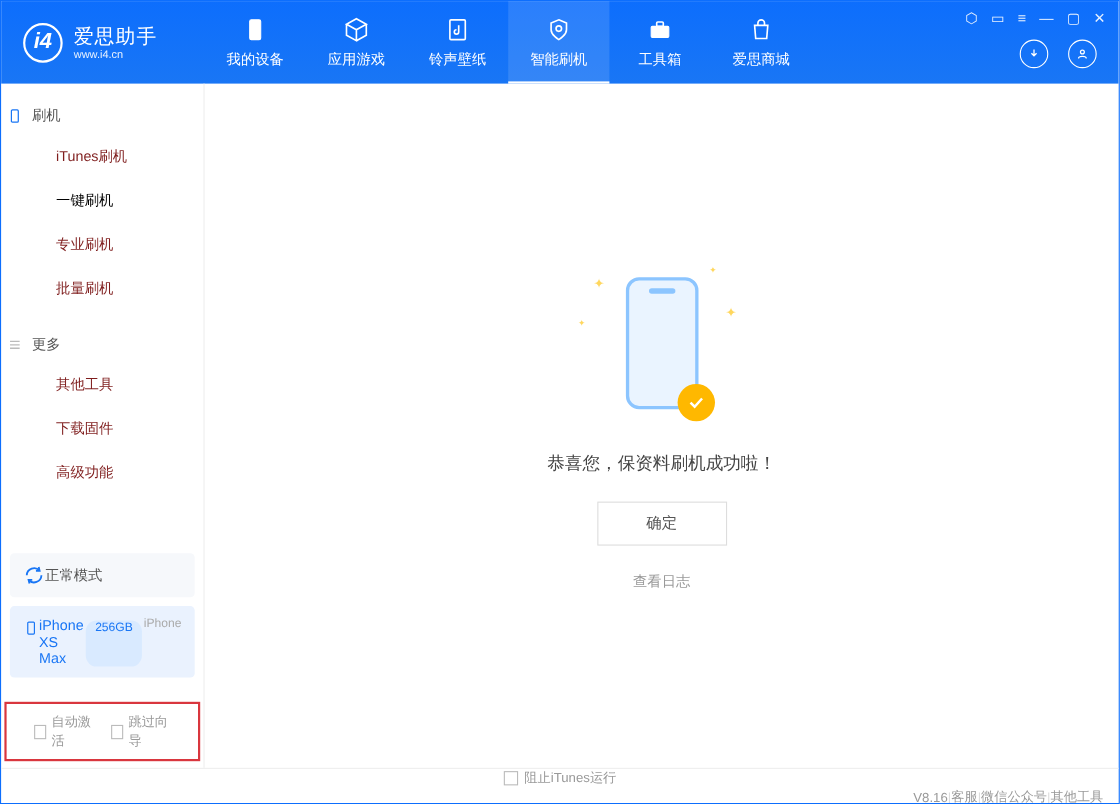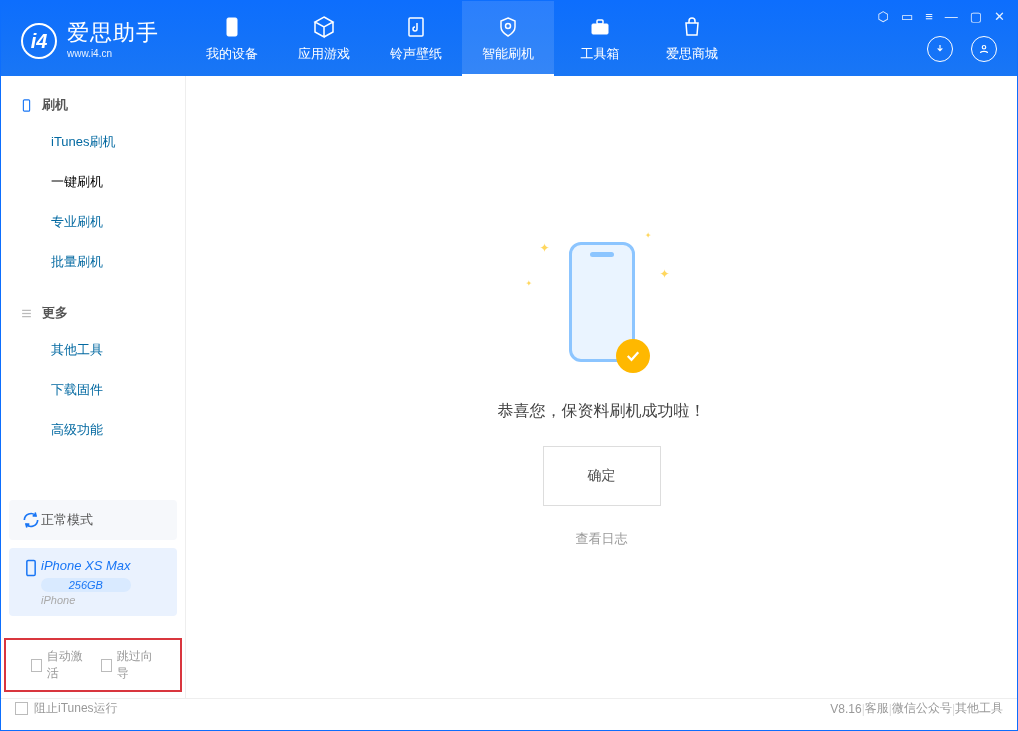--- a/index.html
+++ b/index.html
@@ -1,75 +1,75 @@
 <!DOCTYPE html>
 <html><head>
 <meta charset="utf-8">
 <style>
 * { margin: 0; padding: 0; box-sizing: border-box; font-family: "Microsoft YaHei", Arial, sans-serif; }
 body { background: #fff; width: 1018px; height: 731px; overflow: hidden; position: relative; border: 1px solid #0d6efd; }
 
 
 .header { background: linear-gradient(to bottom, #0d6efd, #1976f5); height: 75px; display: flex; align-items: center; color: #fff; position: relative; }
-.logo-area { display: flex; align-items: flex-end; padding: 0 20px; min-width: 185px; }
+.logo-area { display: flex; align-items: flex-start; padding: 0 20px; min-width: 185px; }
 .logo-circle { width: 36px; height: 36px; border: 2.5px solid #fff; border-radius: 50%; display: flex; align-items: center; justify-content: center; font-size: 20px; font-weight: bold; font-style: italic; margin-right: 10px; }
 .logo-text { display: flex; flex-direction: column; }
-.logo-title { font-size: 22px; font-weight: 500; letter-spacing: 1px; }
+.logo-title { font-size: 18px; font-weight: 500; letter-spacing: 1px; }
 .logo-sub { font-size: 10px; opacity: 0.9; }
 
 .nav-tabs { display: flex; height: 100%; }
 .nav-tab { width: 92px; display: flex; flex-direction: column; align-items: center; justify-content: center; cursor: pointer; font-size: 13px; gap: 6px; position: relative; }
 .nav-tab.active { background: rgba(255,255,255,0.12); }
 .nav-tab.active::after { content: ''; position: absolute; bottom: 0; left: 0; right: 0; height: 2px; background: #fff; }
 .nav-icon { width: 24px; height: 24px; fill: #fff; stroke: #fff; }
 .header-icons-top { position: absolute; top: 8px; right: 12px; display: flex; gap: 12px; }
 .header-icons-top span { cursor: pointer; font-size: 13px; opacity: 0.9; }
 .header-icons-bottom { position: absolute; bottom: 14px; right: 20px; display: flex; gap: 18px; align-items: center; }
 .circ-btn { width: 26px; height: 26px; border: 1.5px solid #fff; border-radius: 50%; display: flex; align-items: center; justify-content: center; cursor: pointer; }
 .circ-btn svg { width: 14px; height: 14px; fill: none; stroke: #fff; stroke-width: 2; }
 
 
 .body { display: flex; height: calc(100% - 75px - 32px); }
 .sidebar { width: 185px; border-right: 1px solid #eee; display: flex; flex-direction: column; position: relative; }
 .side-section { padding: 12px 0 2px; }
-.side-header { display: flex; align-items: center; gap: 8px; padding: 8px 18px; color: #555; font-size: 13px; font-weight: 700; }
+.side-header { display: flex; align-items: center; gap: 8px; padding: 8px 5px; color: #555; font-size: 13px; font-weight: 400; }
 .side-header svg { width: 15px; height: 15px; }
-.side-item { padding: 11px 18px 11px 50px; font-size: 13px; color: #0369a1; cursor: pointer; }
+.side-item { padding: 11px 18px 11px 50px; font-size: 13px; color: #7f1d1d; cursor: pointer; }
 .side-item.active { color: #000000; }
 
 .device-cards { margin-top: auto; padding: 0 8px 8px; }
 .device-card { background: #f6f8fb; border-radius: 4px; padding: 10px 12px; margin-bottom: 8px; display: flex; align-items: center; font-size: 13px; color: #555; }
 .device-card.selected { background: #eaf2fe; }
 .device-card .dicon { width: 20px; height: 20px; }
 .device-card2 .badge { display: inline-block; background: #d9eaff; color: #1976f5; padding: 1px 8px; border-radius: 10px; font-size: 11px; margin-top: 3px; text-align: center; }
 .device-card2 .sub { color: #aaa; font-size: 11px; }
 .device-card2 { flex-direction: row; align-items: flex-start; }
-.device-card2 .info { display: flex; flex-direction: column; gap: 2px; font-style: italic; }
+.device-card2 .info { display: flex; gap: 2px; }
 
 .checkbox-row { border: 2px solid #d9363e; padding: 8px 25px; margin: 6px 3px; display: flex; gap: 16px; align-items: flex-start; }
 .cb-item { display: flex; align-items: center; gap: 5px; font-size: 12px; color: #999; }
 .cb-box { width: 13px; height: 13px; border: 1px solid #bbb; background: #fff; }
 
 
 .main { flex: 1; display: flex; flex-direction: column; align-items: center; justify-content: center; gap: 24px; }
 .phone-illus { position: relative; width: 160px; height: 150px; display: flex; align-items: center; justify-content: center; }
 .phone-body { width: 66px; height: 120px; border: 3px solid #8cc5ff; border-radius: 12px; background: #eaf4ff; position: relative; }
 .phone-body::before { content: ''; position: absolute; top: 7px; left: 50%; transform: translateX(-50%); width: 24px; height: 5px; background: #8cc5ff; border-radius: 3px; }
 .check-badge { position: absolute; bottom: 4px; right: 32px; width: 34px; height: 34px; background: #ffb800; border-radius: 50%; display: flex; align-items: center; justify-content: center; }
 .check-badge svg { width: 18px; height: 18px; stroke: #fff; stroke-width: 3; fill: none; }
 .sparkle { position: absolute; color: #ffd75e; font-size: 12px; }
 .s1 { top: 14px; left: 18px; } .s2 { top: 52px; left: 4px; font-size: 8px; }
 .s3 { top: 4px; right: 30px; font-size: 8px; } .s4 { top: 40px; right: 12px; }
 
 .main-msg { font-size: 16px; color: #444; }
-.confirm-btn { border: 1px solid #ddd; background: #fff; padding: 20px 44px; font-size: 14px; color: #555; cursor: pointer; }
+.confirm-btn { border: 1px solid #ddd; background: #fff; padding: 10px 44px; font-size: 14px; color: #555; cursor: pointer; }
 .log-link { color: #999; font-size: 13px; cursor: pointer; }
 
 
-.statusbar { height: 20px; border-top: 1px solid #eee; display: flex; align-items: center; padding: 0 14px; font-size: 12px; color: #999; }
+.statusbar { height: 20px; border-top: 1px solid #eee; display: flex; align-items: center; padding: 0 14px; font-size: 12px; color: #999; flex-direction: column; }
 .statusbar .sb-left { display: flex; align-items: center; gap: 6px; }
 .statusbar .sb-right { margin-left: auto; display: flex; align-items: center; gap: 0; }
 .statusbar .sep { color: #ddd; }
 </style>
 </head>
 <body>
 
 <div class="header">
   <div class="logo-area">
     <div class="logo-circle">i4</div>

